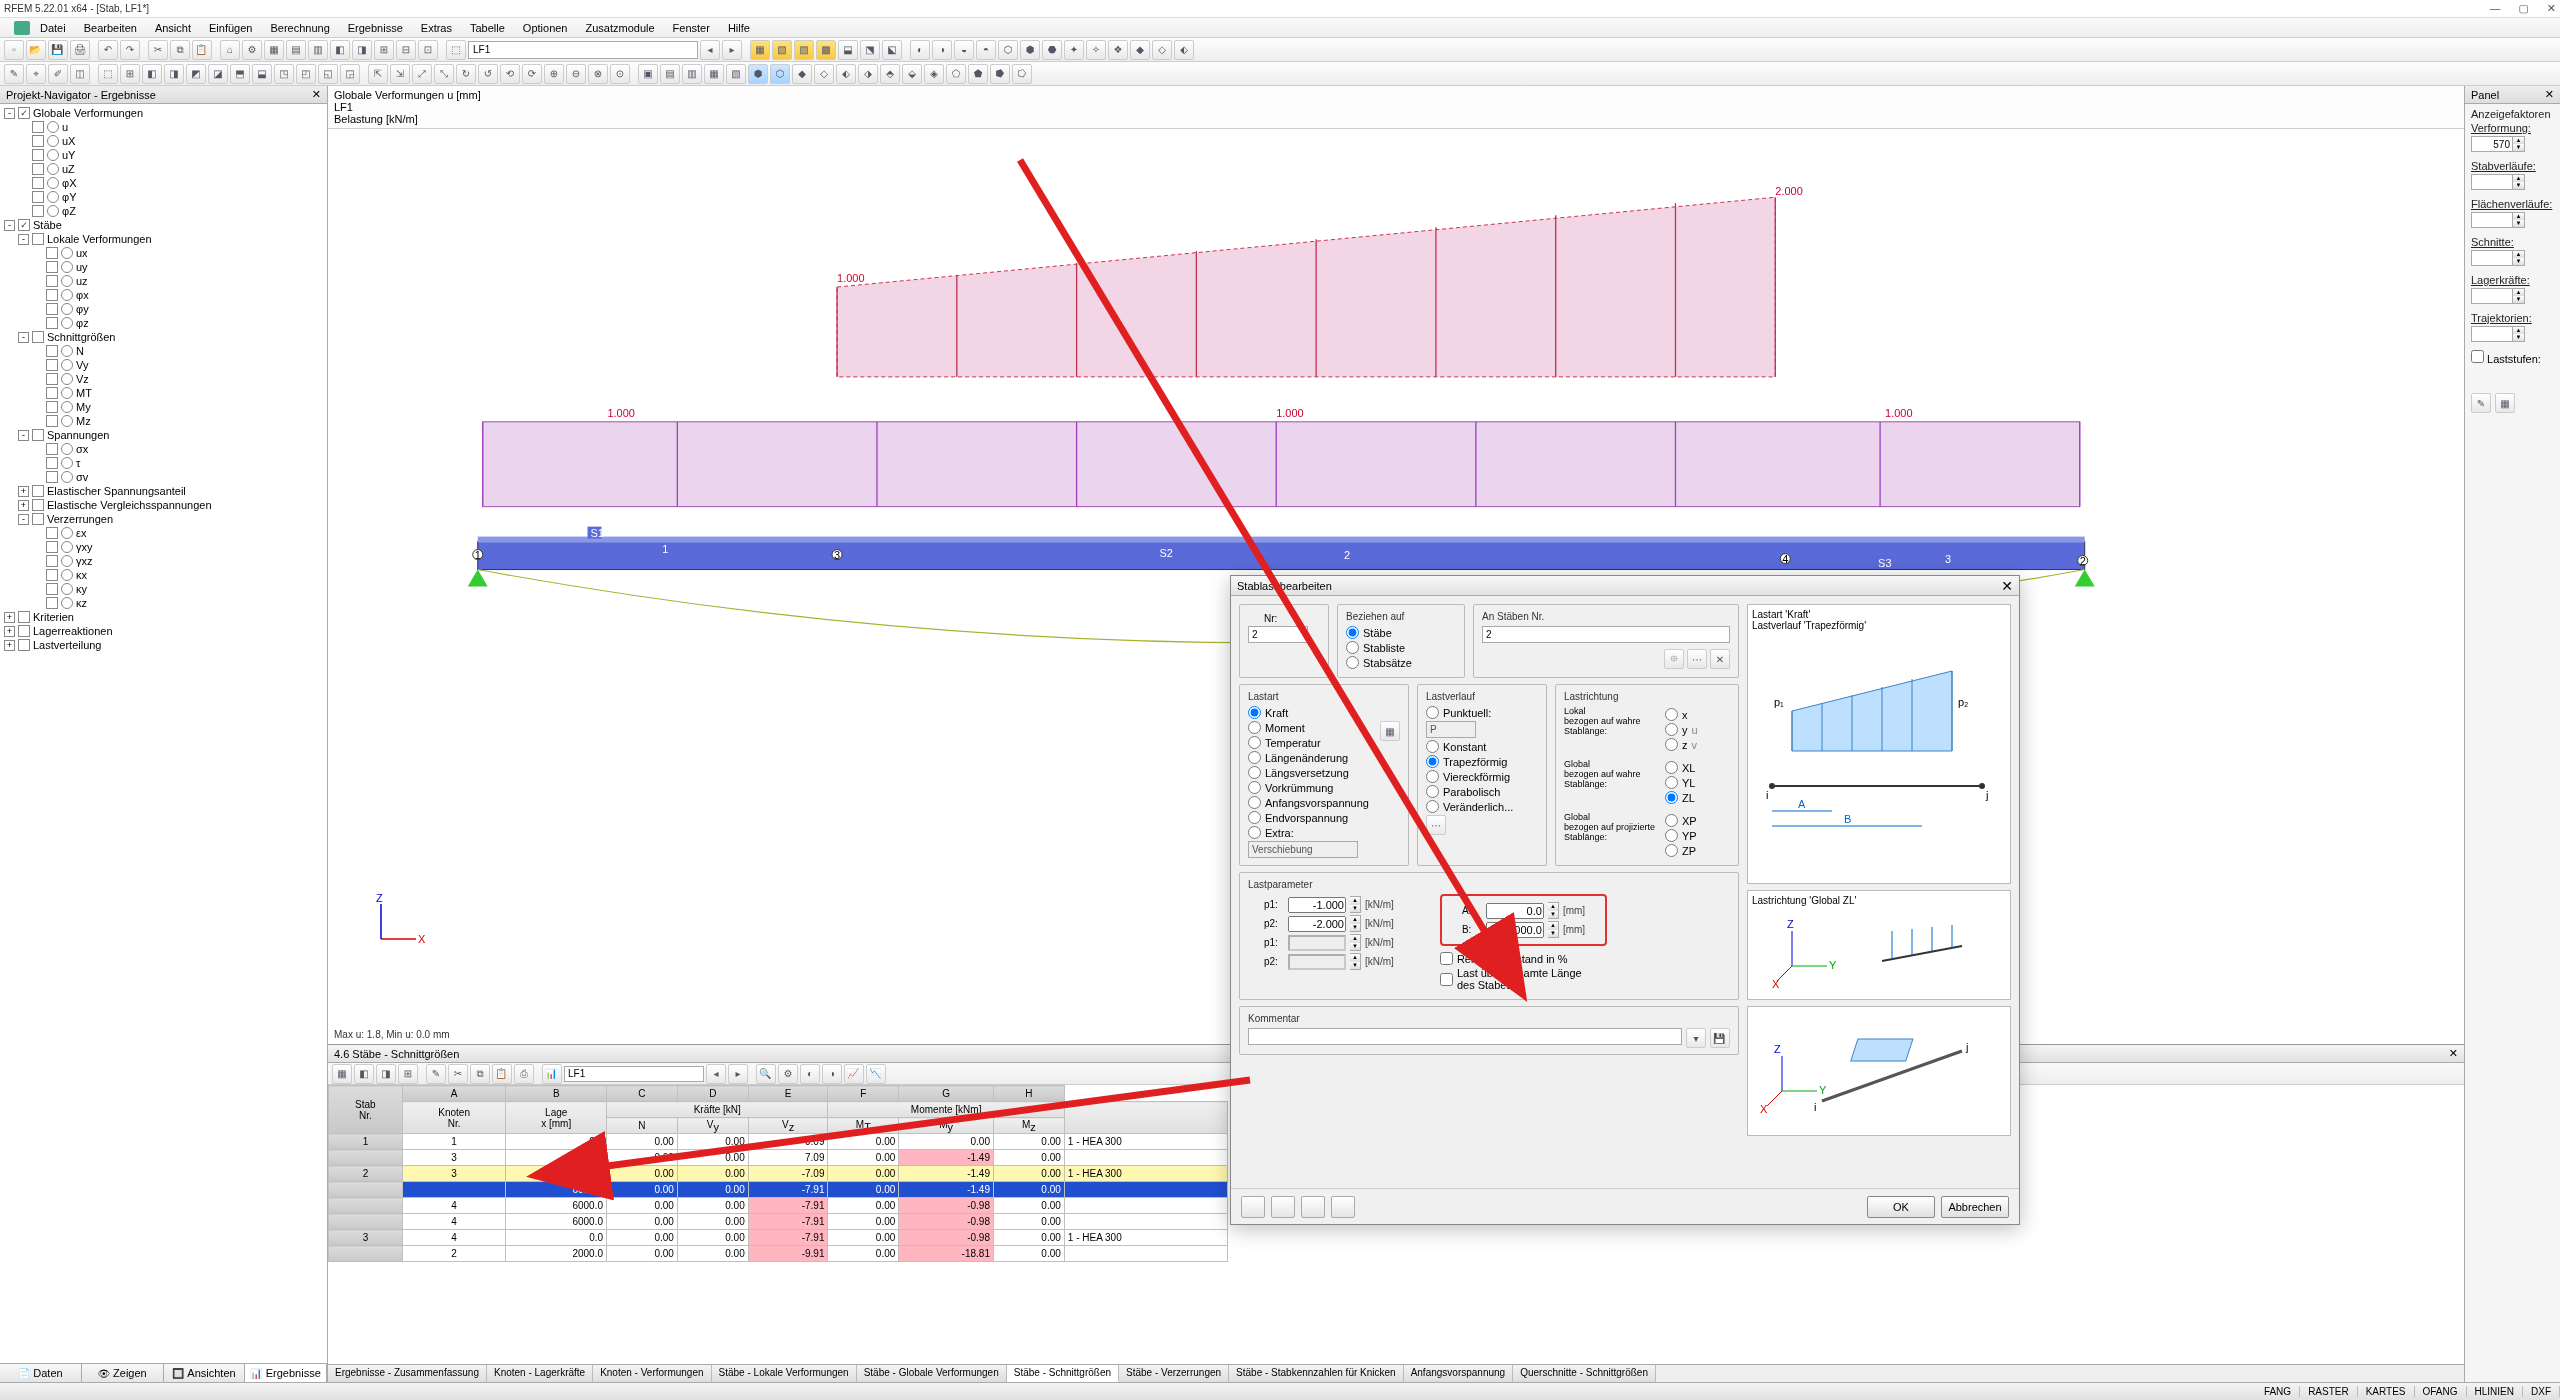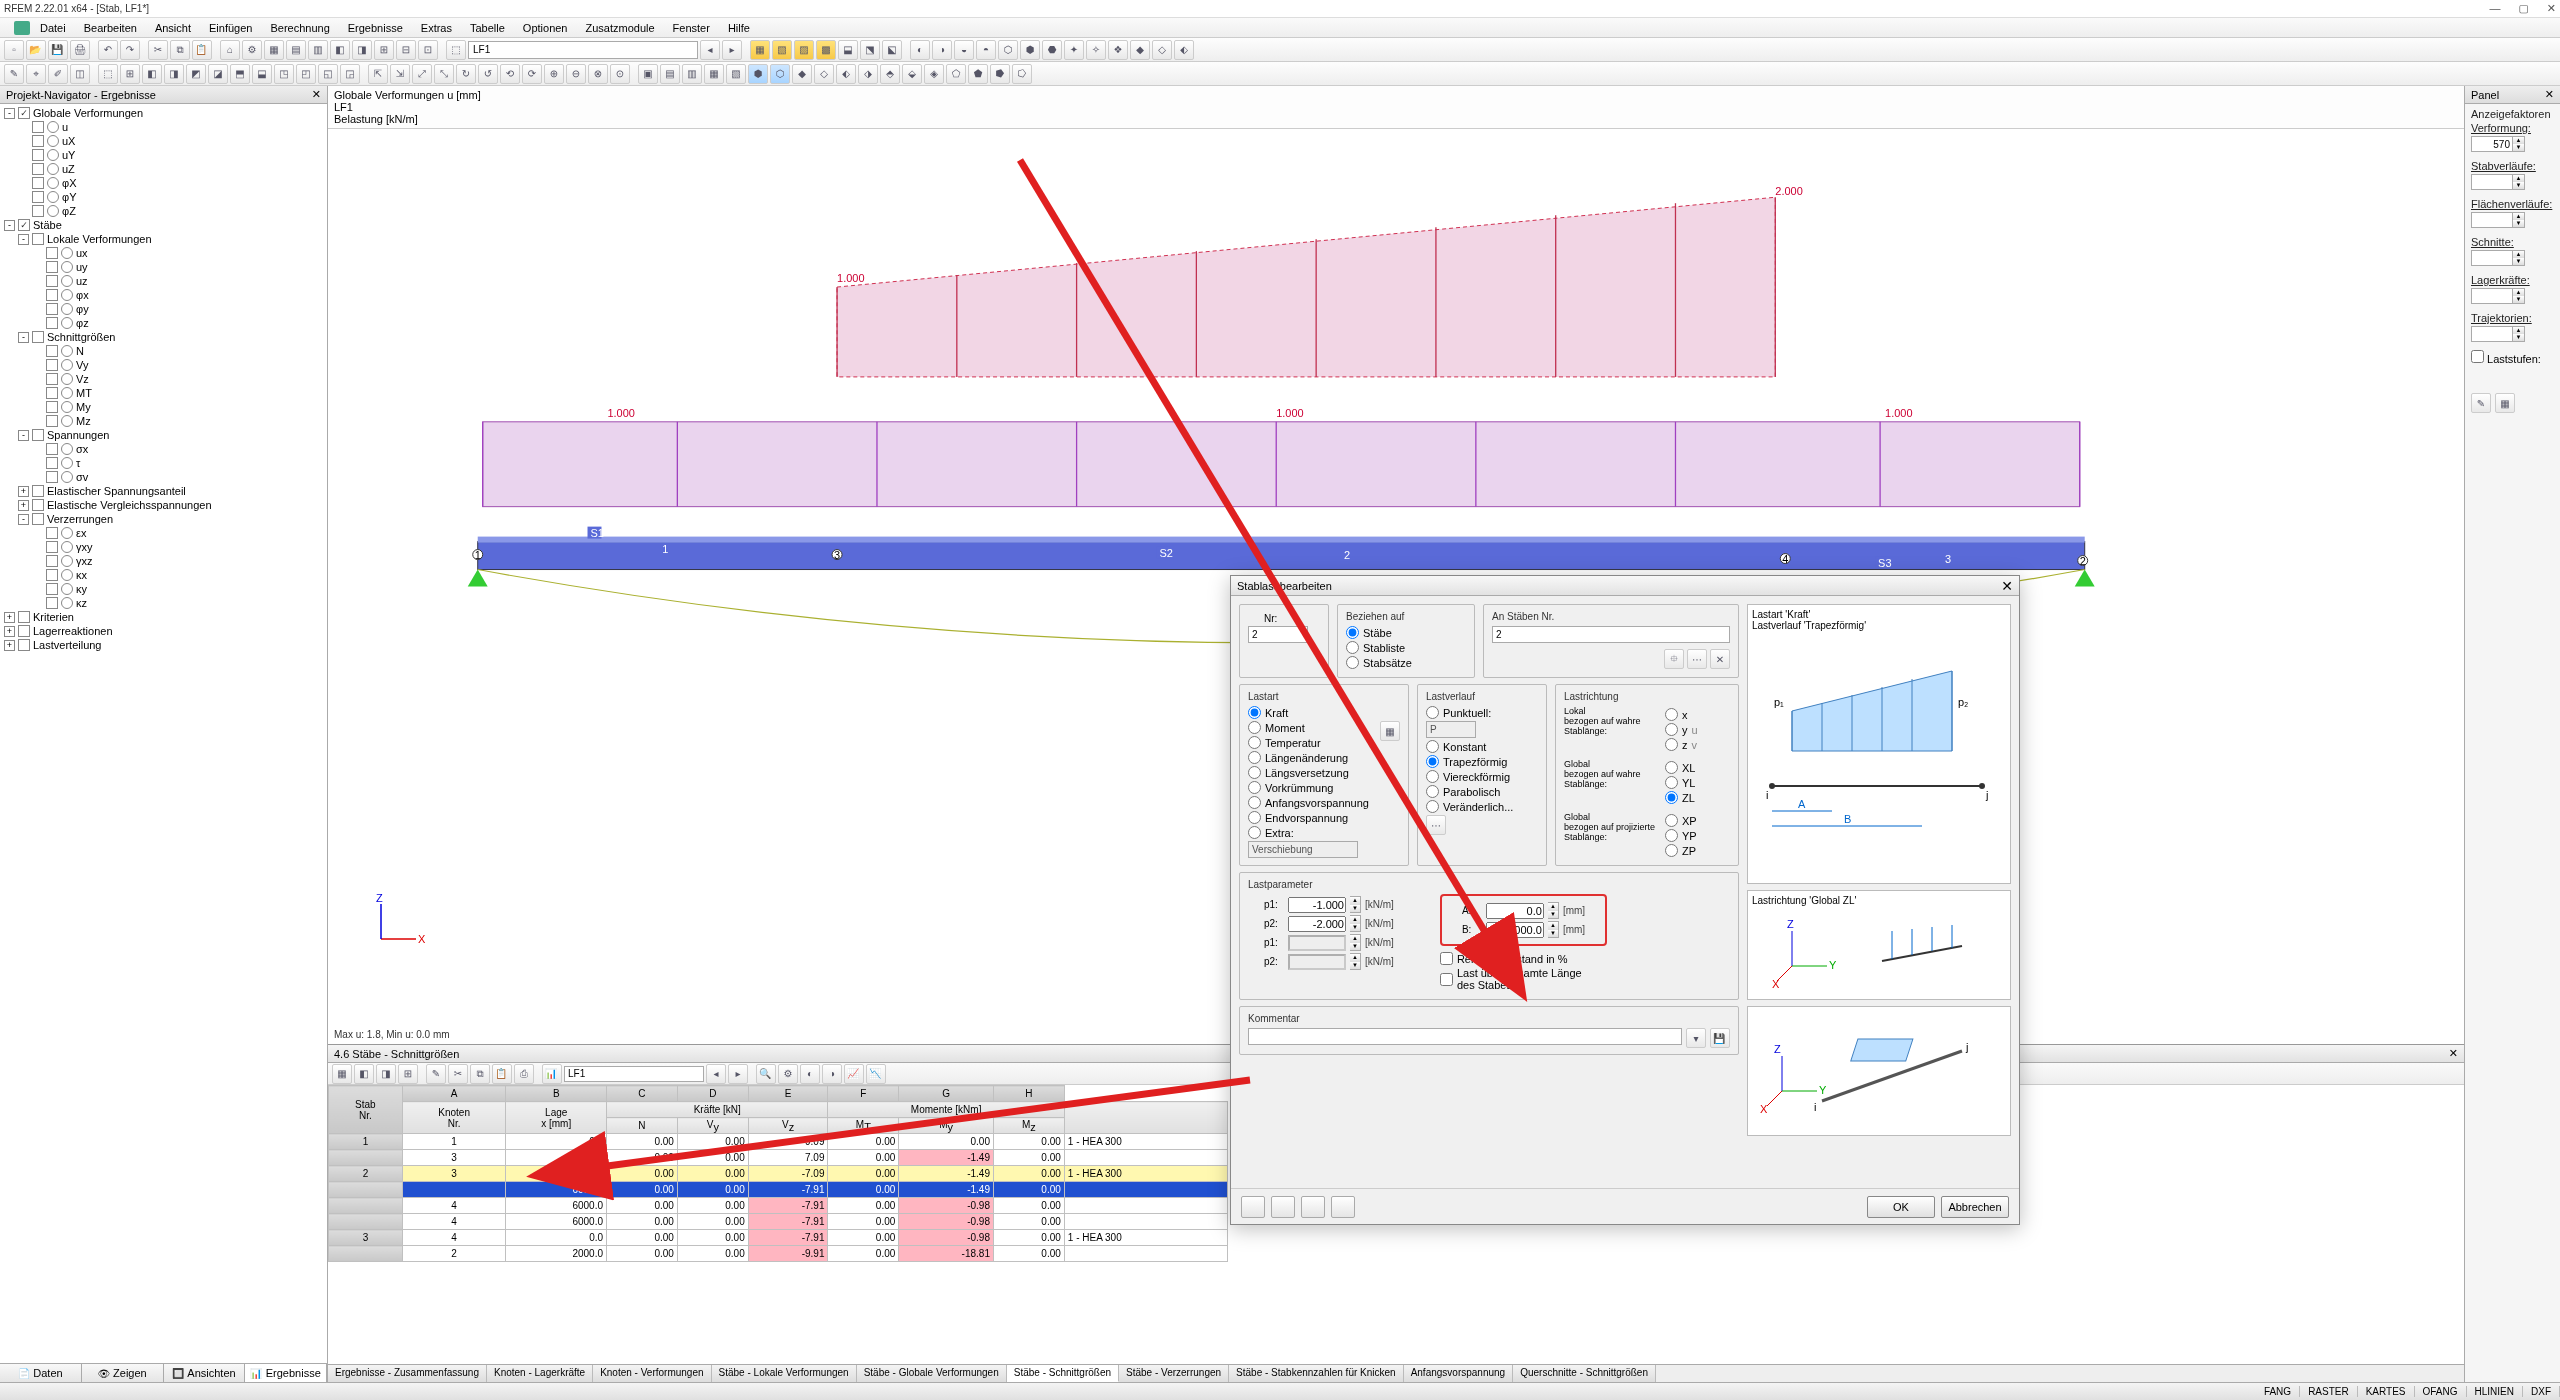--- a/index.html
+++ b/index.html
@@ -104,21 +104,21 @@
 .dialog .dlg-footer .btn-sq { width:24px; height:22px; border:1px solid #aaa; background:linear-gradient(#fff,#e5e5e5); border-radius:2px; }
 .dialog .dlg-footer .btn { width:68px; height:22px; border:1px solid #888; background:linear-gradient(#fff,#e0e0e0); border-radius:2px; font-size:11px; }
 
 
 .arrow { position:absolute; pointer-events:none; }
 </style>
 </head>
 <body>
 
 <div class="title-bar">
-  <span class="title">RFEM 2.22.01 x64 - [Stab, LF1*]</span>
+  <span class="title">RFEM 5.22.01 x64 - [Stab, LF1*]</span>
   <div class="win-controls">
     <span>—</span>
     <span>▢</span>
     <span>✕</span>
   </div>
 </div>
 
 <div class="menu-bar">
   <span class="app-icon"></span>
   <span>Datei</span>
@@ -833,21 +833,21 @@
   <div class="dlg-body">
 
     <div class="col" style="width:500px">
       <div style="display:flex;gap:8px">
         <div class="group" style="width:90px">
           <div class="field">
               <span class="lbl">Nr:</span>
             </div>
           <input type="text" style="width: 60px;" value="2">
         </div>
-        <div class="group" style="width:138px">
+        <div class="group" style="width:128px">
           <div class="group-title">Beziehen auf</div>
           <label>
               <input type="radio" checked="" style=""> 
               <span>Stäbe</span>
             </label>
           <label>
               <input type="radio" style=""> 
               <span>Stabliste</span>
             </label>
           <label>

